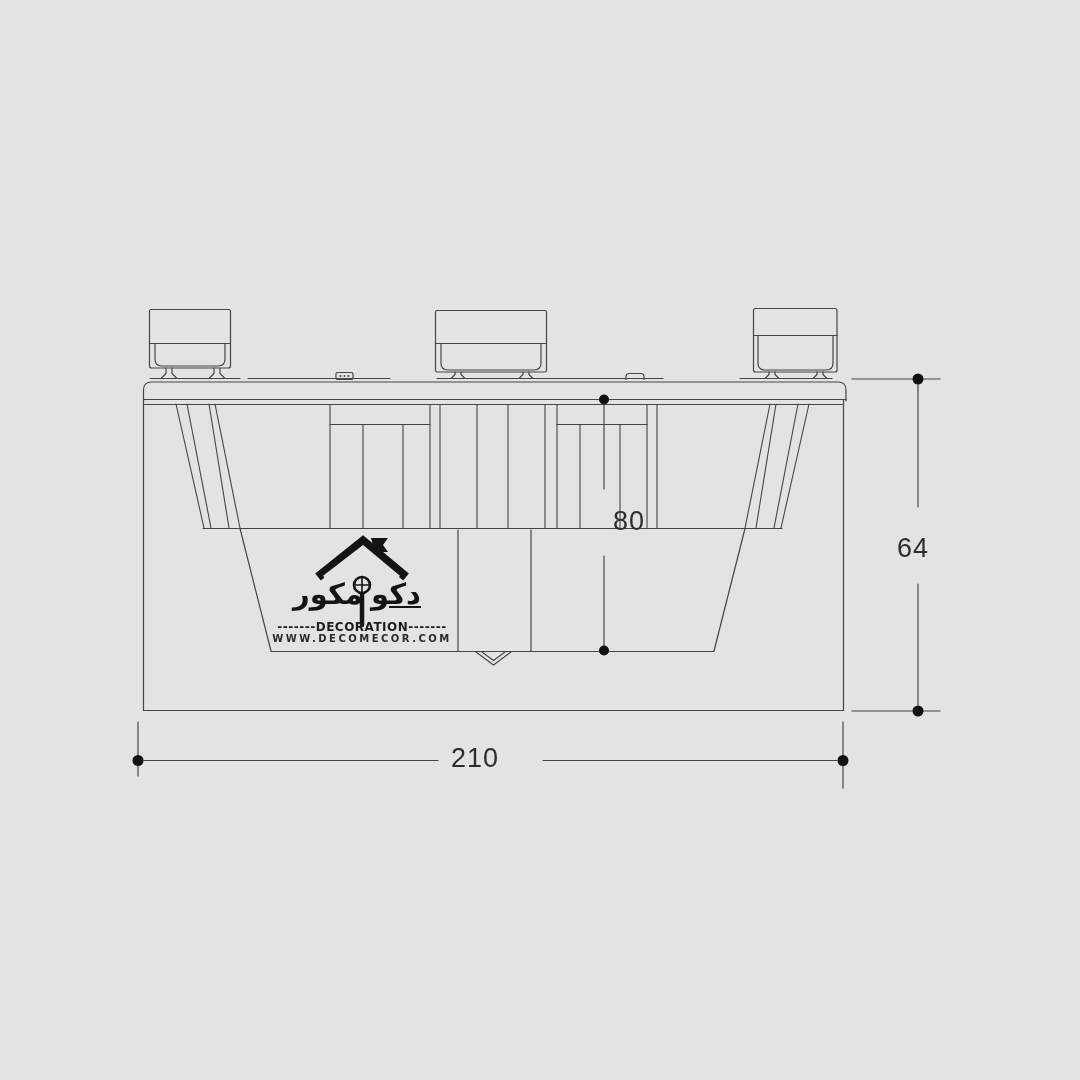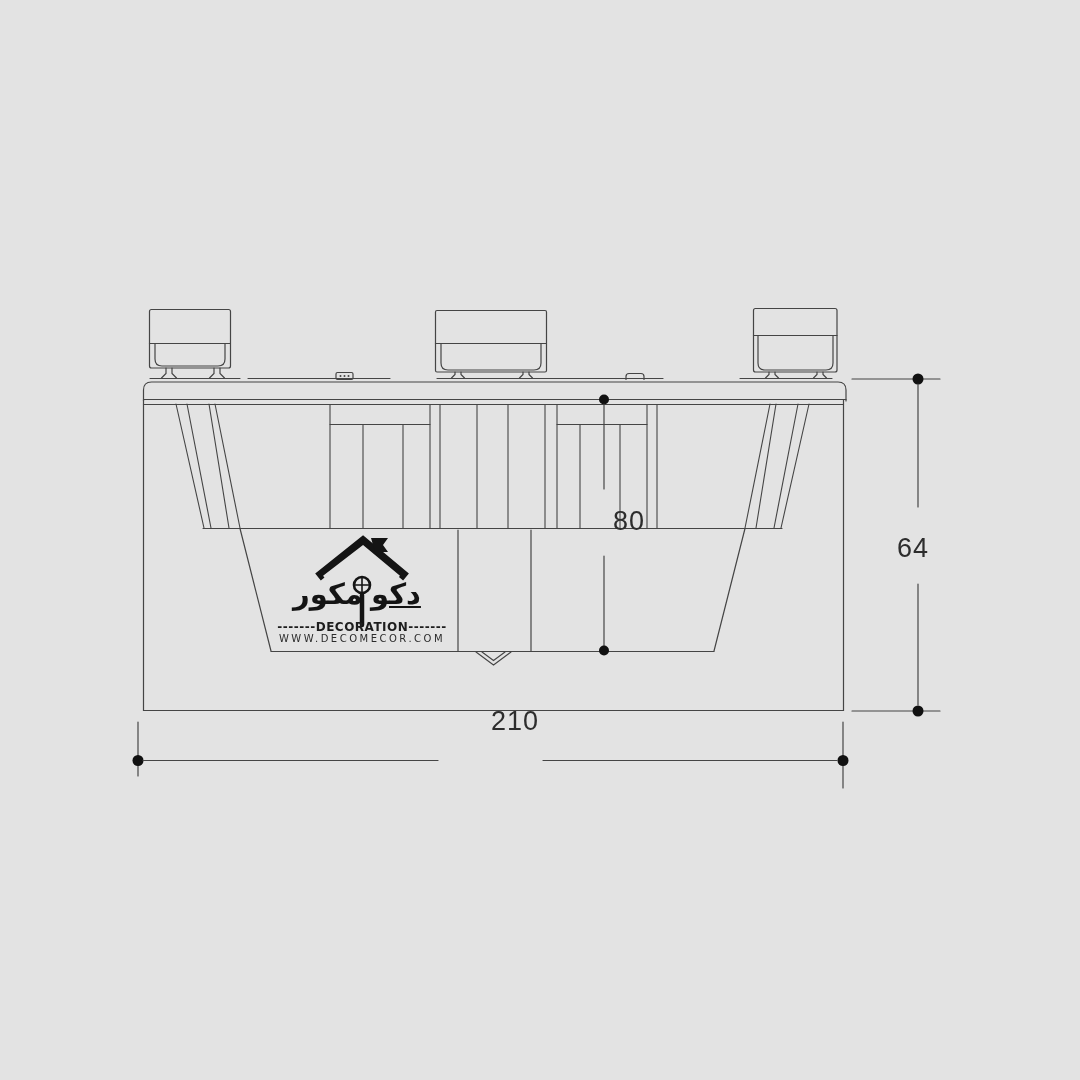--- a/index.html
+++ b/index.html
@@ -29,21 +29,21 @@
   }
   .logo-decoration{
     position:absolute;left:77px;top:88px;transform:translateX(-50%);
     font-family:"DejaVu Sans",sans-serif;
     font-size:12px;font-weight:bold;color:#1d1d1d;
     letter-spacing:0.5px;white-space:nowrap;
   }
   .logo-site{
     position:absolute;left:77px;top:101px;transform:translateX(-50%);
     font-family:"DejaVu Sans",sans-serif;
-    font-size:10px;font-weight:normal;color:#2b2b2b;
+    font-size:10px;font-weight:bold;color:#2b2b2b;
     letter-spacing:2.5px;white-space:nowrap;
   }
 </style>
 </head>
 <body>
 
 <div class="canvas">
 
   <svg class="drawing" width="1080" height="1080" viewBox="0 0 1080 1080" fill="none" stroke="#454545" stroke-width="1.2" stroke-linecap="round">
 
@@ -171,21 +171,21 @@
       <circle cx="843" cy="760.5" r="5.5" fill="#111111" stroke="none"></circle>
       <path d="M143,760.5 H438"></path>
       <path d="M543,760.5 H837"></path>
     </g>
   </svg>
 
   <span class="dim-label" style="left:595px;top:506px;margin-left:34px;">80</span>
 
   <span class="dim-label" style="left:913px;top:533px;">64</span>
 
-  <span class="dim-label" style="left:475px;top:706px;margin-left:40px;">210</span>
+  <span class="dim-label" style="left:475px;top:743px;">210</span>
 
   <div class="logo">
     <svg width="155" height="120" viewBox="0 0 155 120" fill="none" stroke="#141414">
 
       <path d="M33,45 L78,9 L121,45" stroke-width="9" stroke-linecap="butt"></path>
       <path d="M39,45 L78,15 L114,45" stroke="#e3e3e3" stroke-width="3"></path>
 
       <path d="M86,6 h17 l-5,7 5,7 h-13 z" fill="#141414" stroke="none"></path>
 
       <circle cx="77" cy="53" r="8" stroke-width="2.6"></circle>

